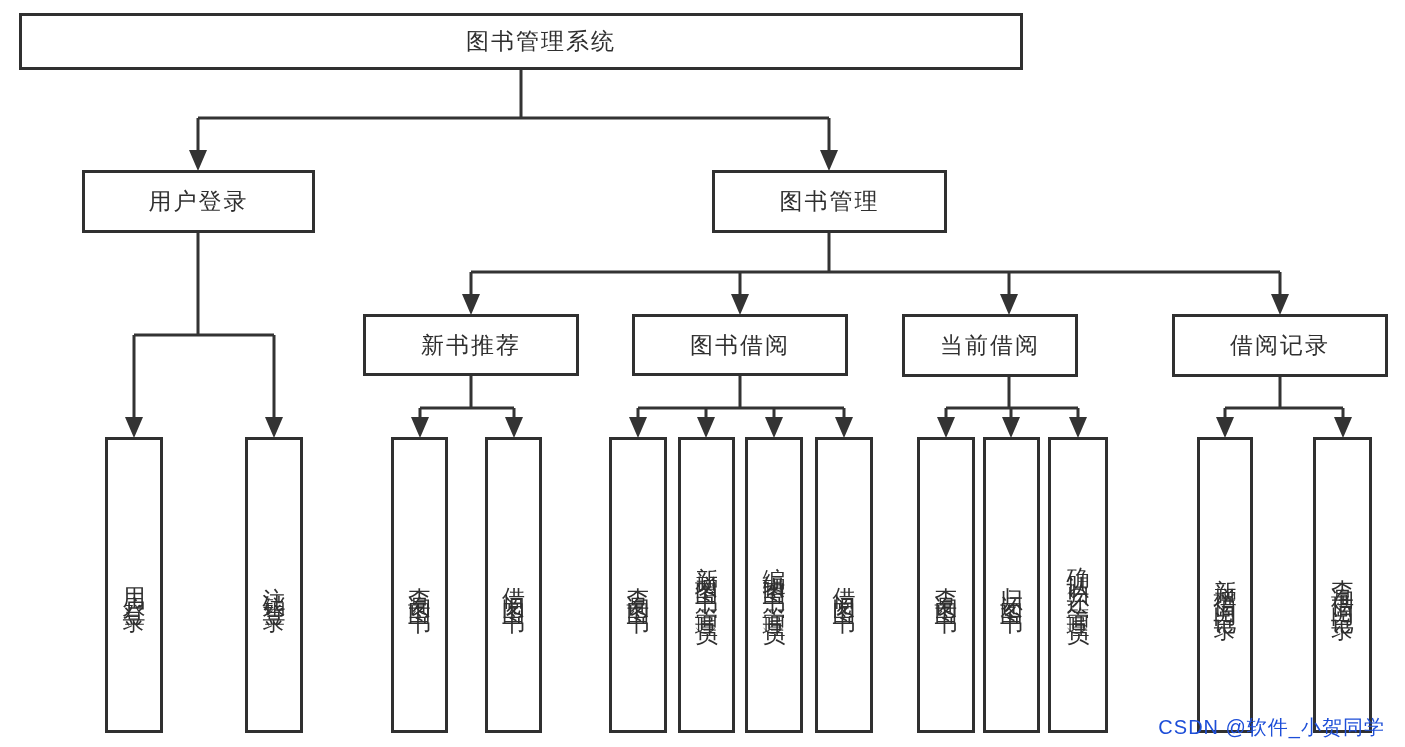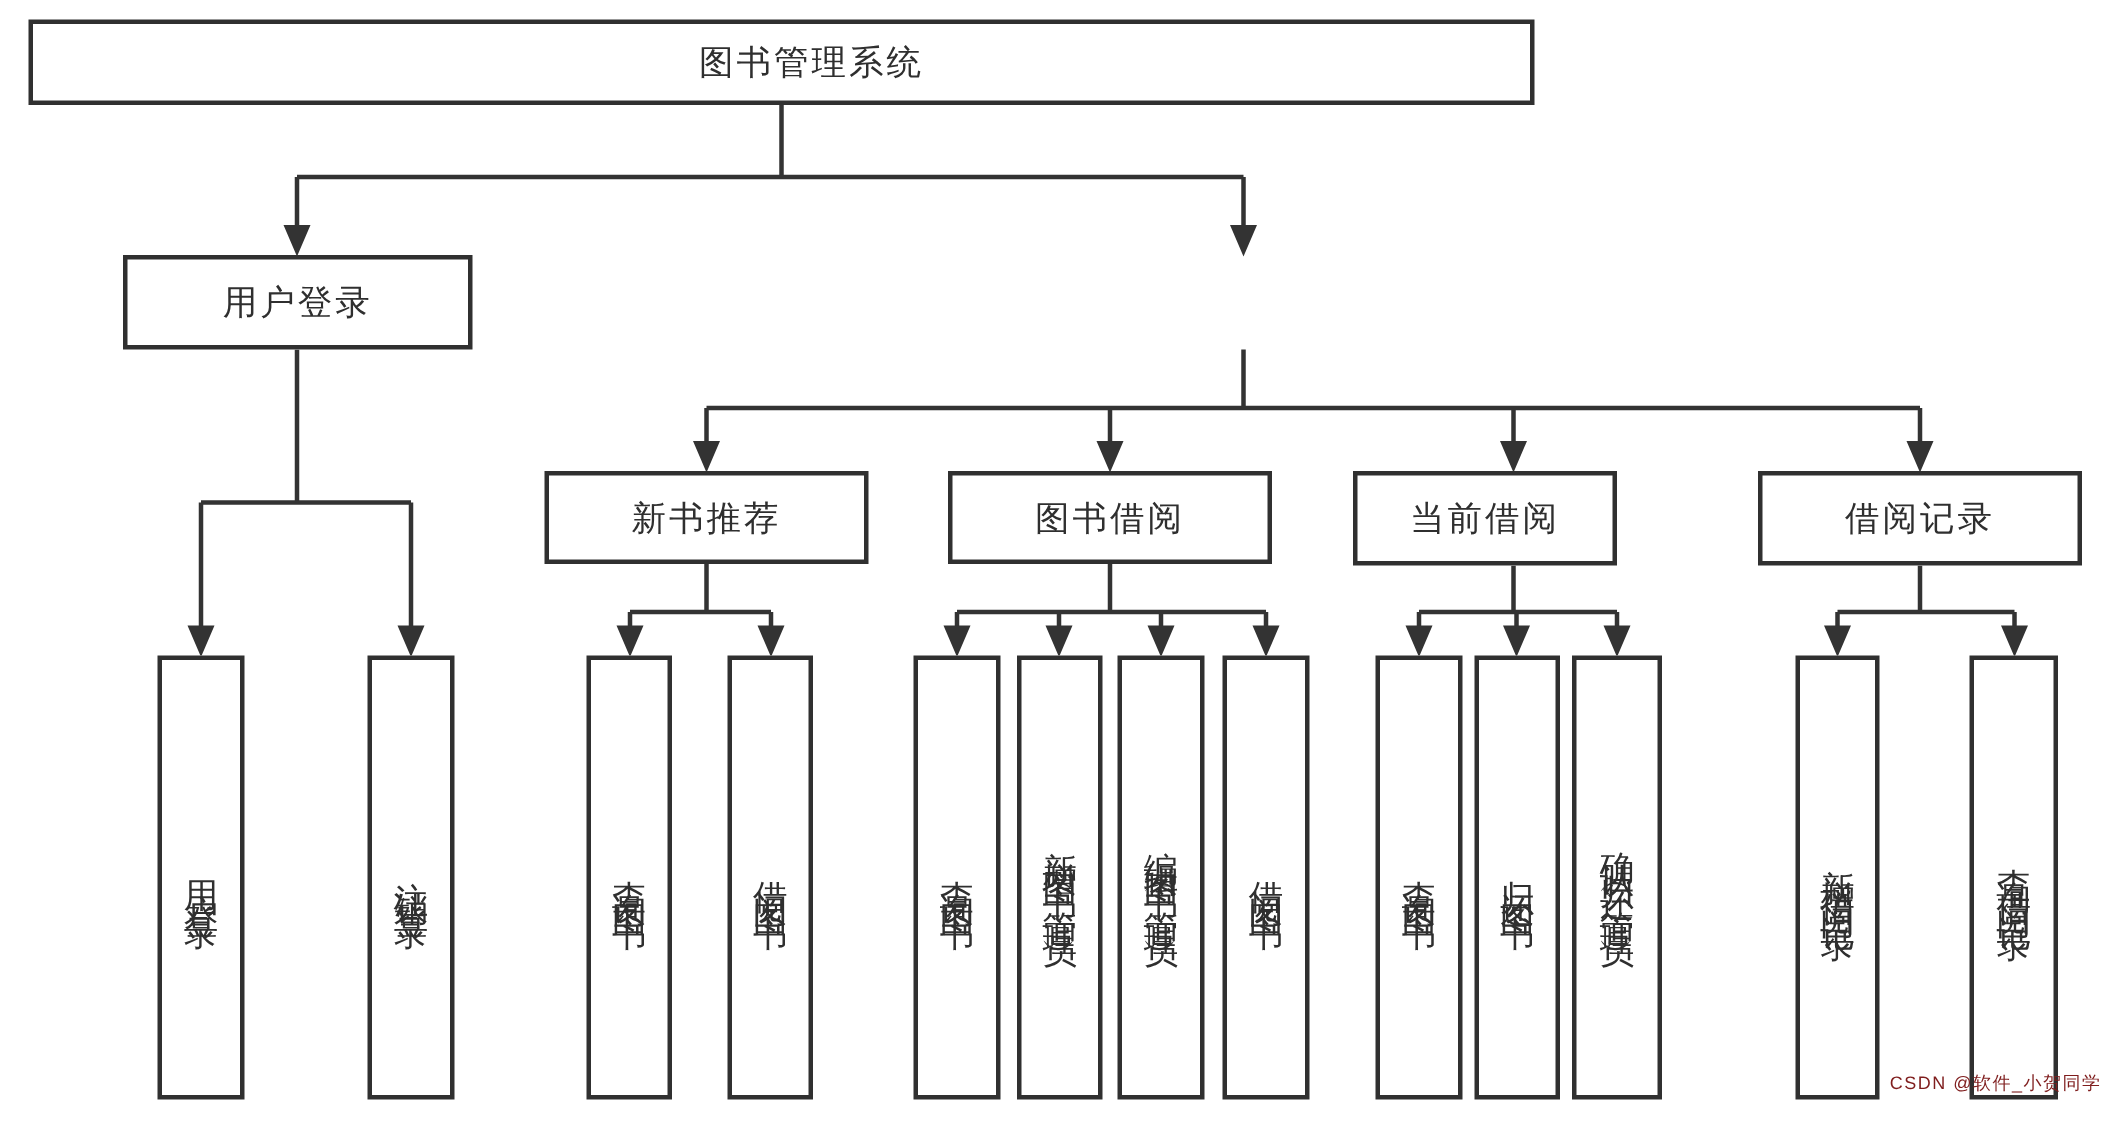--- a/index.html
+++ b/index.html
@@ -13,22 +13,22 @@
     border:3px solid #303030; color:#2f2f2f;
     display:flex; align-items:center; justify-content:center;
     font-size:23px; letter-spacing:2px; z-index:2; white-space:nowrap;
   }
   .leaf {
     writing-mode:vertical-rl; text-orientation:mixed;
     font-size:23px; letter-spacing:8px; line-height:1;
     padding:8px 0; white-space:normal;
   }
   .watermark {
-    position:absolute; right:4px; top:714px; z-index:3;
-    font-size:12px; letter-spacing:1px; color:#7f1d1d; white-space:nowrap;
+    position:absolute; right:20px; top:714px; z-index:3;
+    font-size:20px; letter-spacing:1px; color:#1d4ed8; white-space:nowrap;
   }
 </style>
 </head>
 <body>
 
 <div class="stage">
 
   <svg class="wires" width="1405" height="747" viewBox="0 0 1405 747" aria-hidden="true">
 
     <path fill="none" stroke="#333333" stroke-width="3" d="
@@ -72,20 +72,21 @@
       M937 417 H955 L946 438 Z
       M1002 417 H1020 L1011 438 Z
       M1069 417 H1087 L1078 438 Z
       M1216 417 H1234 L1225 438 Z
       M1334 417 H1352 L1343 438 Z"></path>
   </svg>
 
   <div class="node" style="left:19px; top:13px; width:1004px; height:57px;padding-left:40px;">图书管理系统</div>
 
   <div class="node" style="left:82px; top:170px; width:233px; height:63px;">用户登录</div>
+  <div class="node" style="left:712px; top:170px; width:235px; height:63px;">图书管理</div>
 
   <div class="node" style="left:632px; top:314px; width:216px; height:62px;">图书借阅</div>
   <div class="node" style="left:363px; top:314px; width:216px; height:62px;">新书推荐</div>
   <div class="node" style="left:902px; top:314px; width:176px; height:63px;">当前借阅</div>
   <div class="node" style="left:1172px; top:314px; width:216px; height:63px;">借阅记录</div>
 
   <div class="node leaf" style="left:105px; top:437px; width:58px; height:296px;">用户登录</div>
   <div class="node leaf" style="left:245px; top:437px; width:58px; height:296px;">注销登录</div>
 
   <div class="node leaf" style="left:391px; top:437px; width:57px; height:296px;">查询图书</div>

